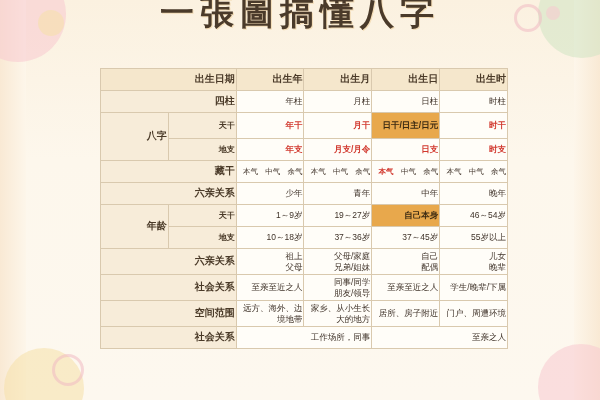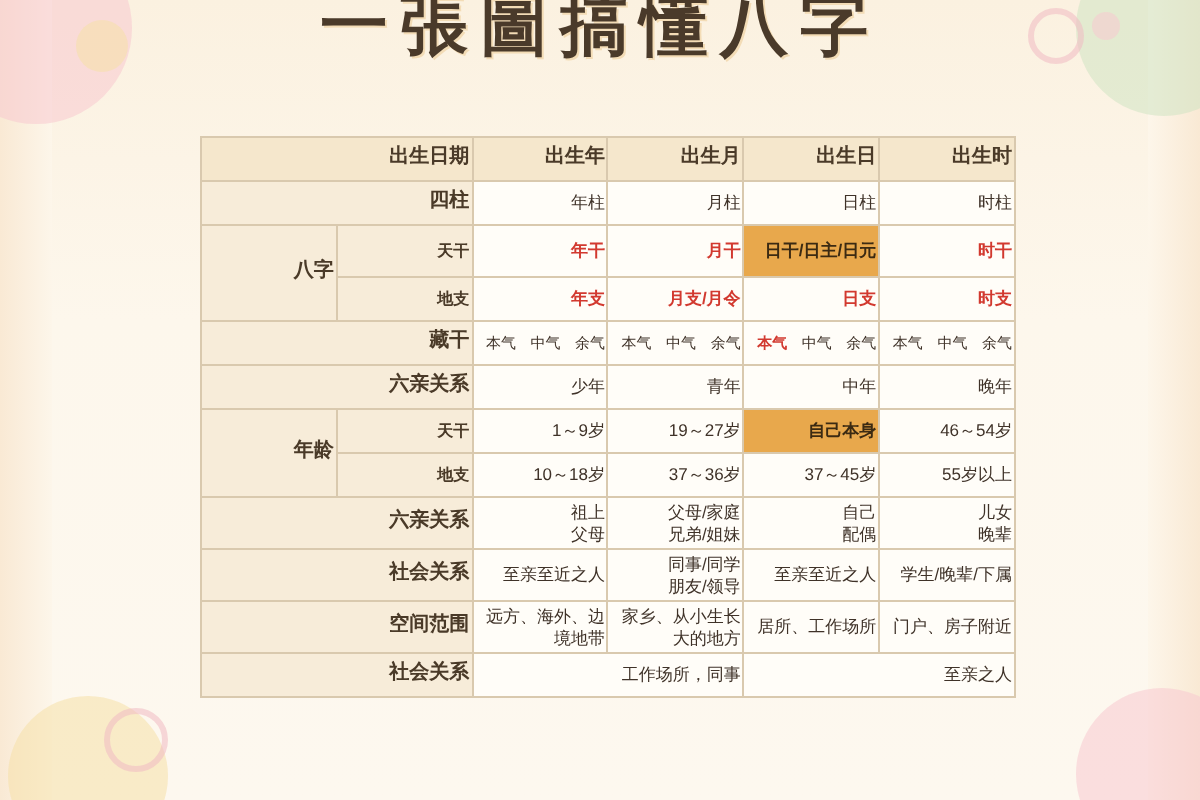--- a/index.html
+++ b/index.html
@@ -219,22 +219,22 @@
           <td style="white-space:pre-line">同事/同学
 朋友/领导</td>
           <td style="white-space:pre-line">至亲至近之人</td>
           <td style="white-space:pre-line">学生/晚辈/下属</td>
         </tr>
 
         <tr class="tall">
           <td class="rowhead" colspan="2">空间范围</td>
           <td>远方、海外、边境地带</td>
           <td>家乡、从小生长大的地方</td>
-          <td>居所、工作场所</td>
-          <td>门户、房子附近</td>
+          <td>居所、房子附近</td>
+          <td>门户、周遭环境</td>
         </tr>
 
         <tr>
           <td class="rowhead" colspan="2">社会关系</td>
           <td colspan="2">工作场所，同事</td>
           <td colspan="2">至亲之人</td>
         </tr>
       </tbody>
     </table>
   </div>

